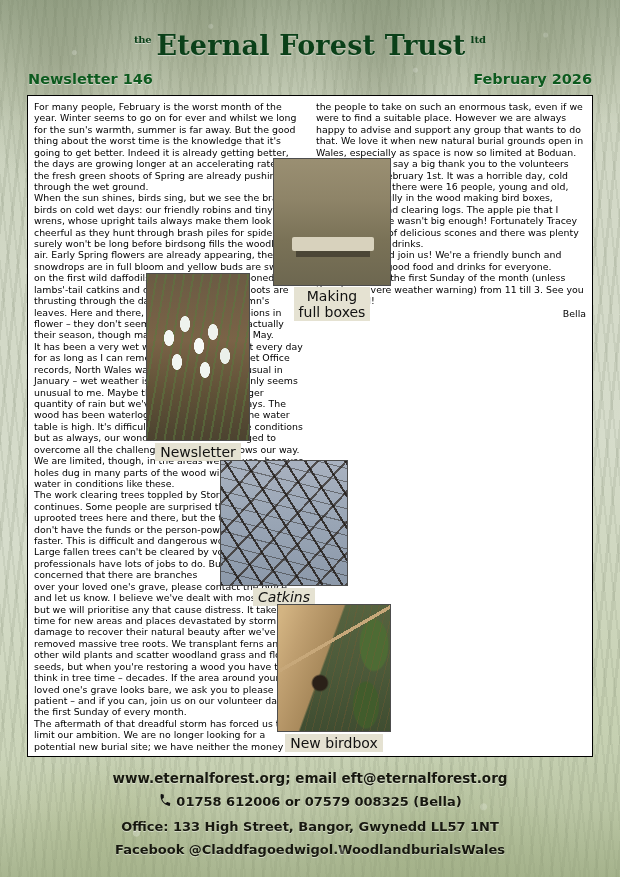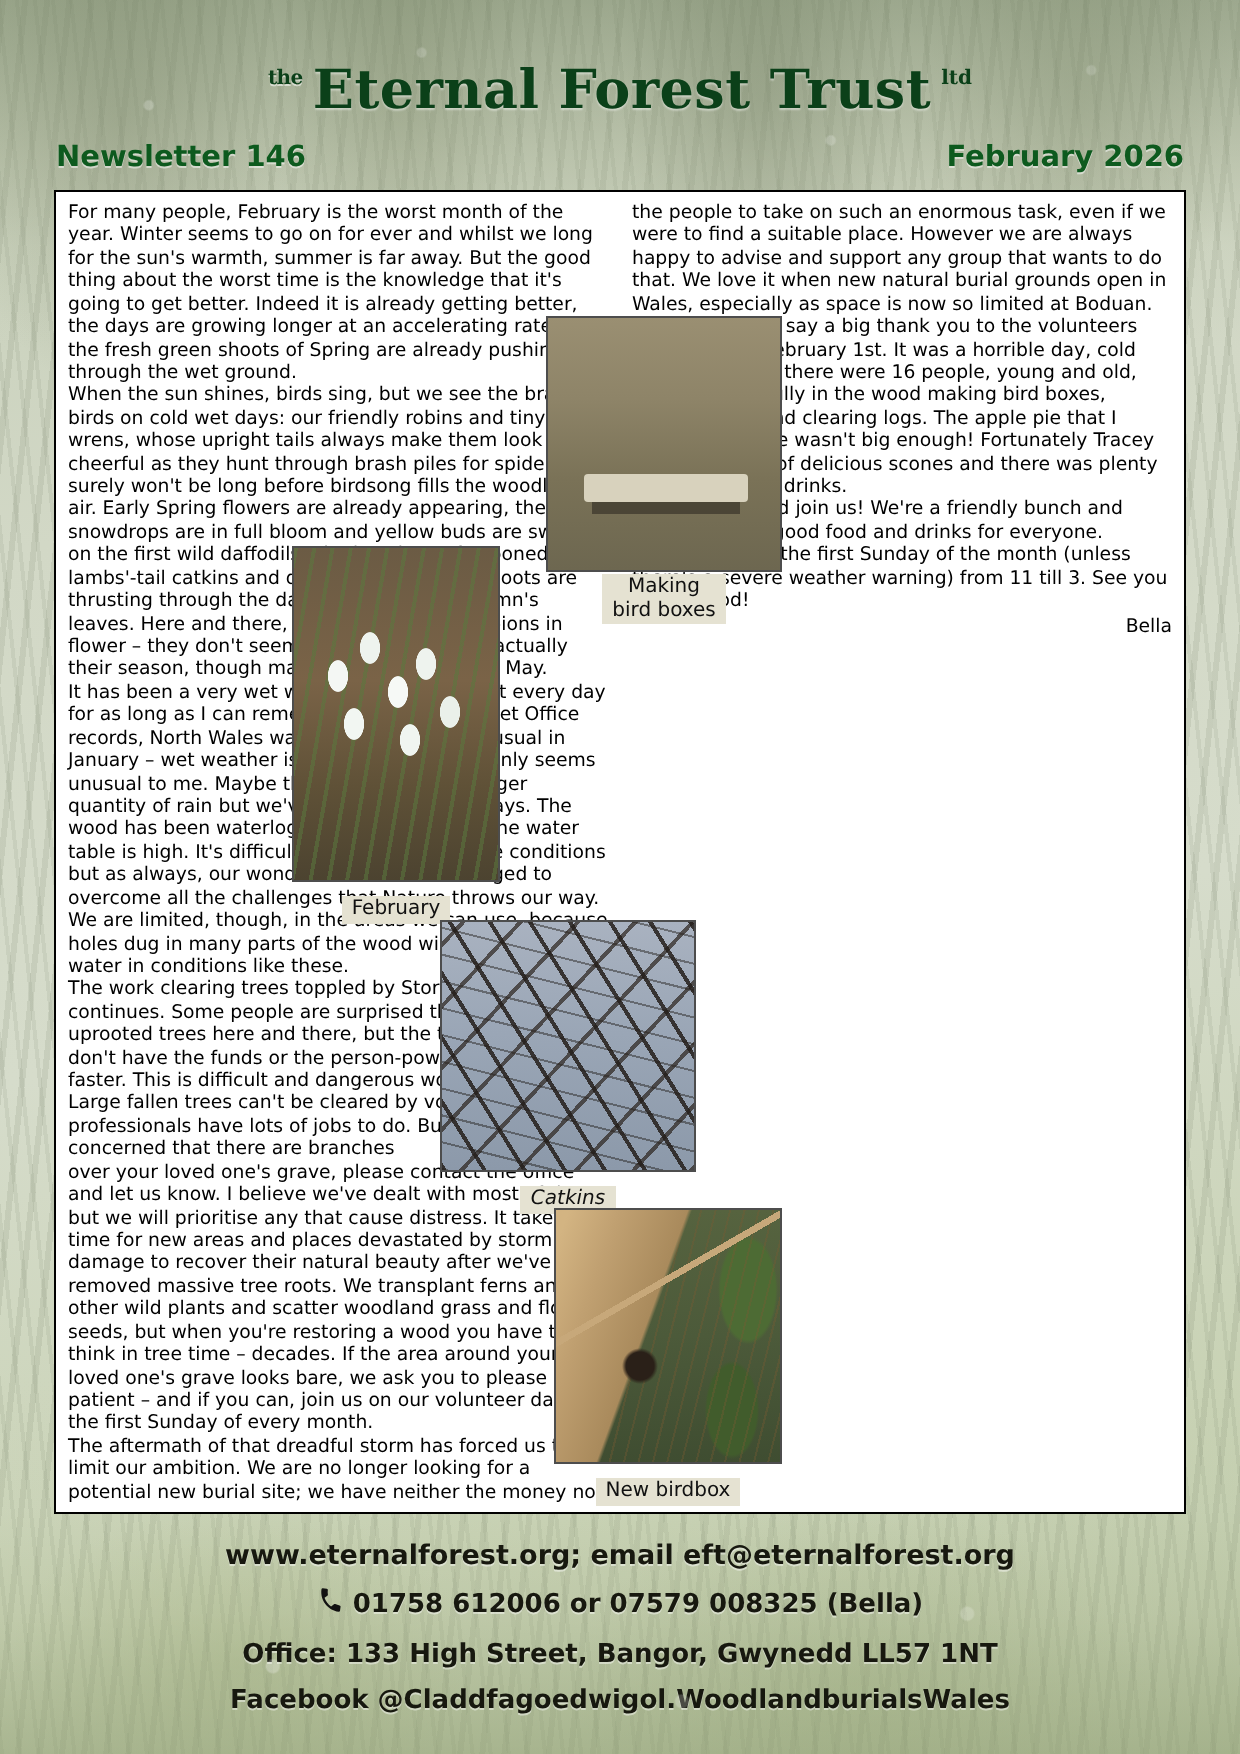--- a/index.html
+++ b/index.html
@@ -81,21 +81,21 @@
     font-size:9.4px; line-height:1.215;
     color:#000; text-align:left;
     font-family:"DejaVu Sans", sans-serif;
   }
   .cols p{ margin:0; }
 
   
   .figure{ position:relative; }
   .figure .ph{ border:1px solid #4d4d4d; background:#7d8a6e; overflow:hidden; position:relative; }
   .cap{
-    font-size:10px; color:#111; background:#e5e2d2;
+    font-size:14px; color:#111; background:#e5e2d2;
     padding:1px 5px 1px 5px; display:inline-block; line-height:1.15;
   }
 
   
   .fig-abs{ position:absolute; z-index:3; }
 
   
   #fig-birdboxes{ left:245px; top:62px; width:118px; }
   #fig-birdboxes .ph{ width:118px; height:128px;
     background:
@@ -186,28 +186,28 @@
     <span>February 2026</span>
   </div>
 
   <div class="article">
 
     <div class="fig-abs figure" id="fig-birdboxes">
       <div class="ph"></div>
       <div class="capwrap">
         <span class="cap">
           <span>Making</span><br>
-          <span>bird boxes</span>
+          <span>full boxes</span>
         </span>
       </div>
     </div>
 
     <div class="fig-abs figure" id="fig-snowdrops">
       <div class="ph"></div>
-      <div class="capwrap"><span class="cap">February</span></div>
+      <div class="capwrap"><span class="cap">Newsletter</span></div>
     </div>
 
     <div class="fig-abs figure" id="fig-catkins">
       <div class="ph"></div>
       <div class="capwrap"><span class="cap">Catkins</span></div>
     </div>
 
     <div class="fig-abs figure" id="fig-newbirdbox">
       <div class="ph"></div>
       <div class="capwrap"><span class="cap">New birdbox</span></div>

